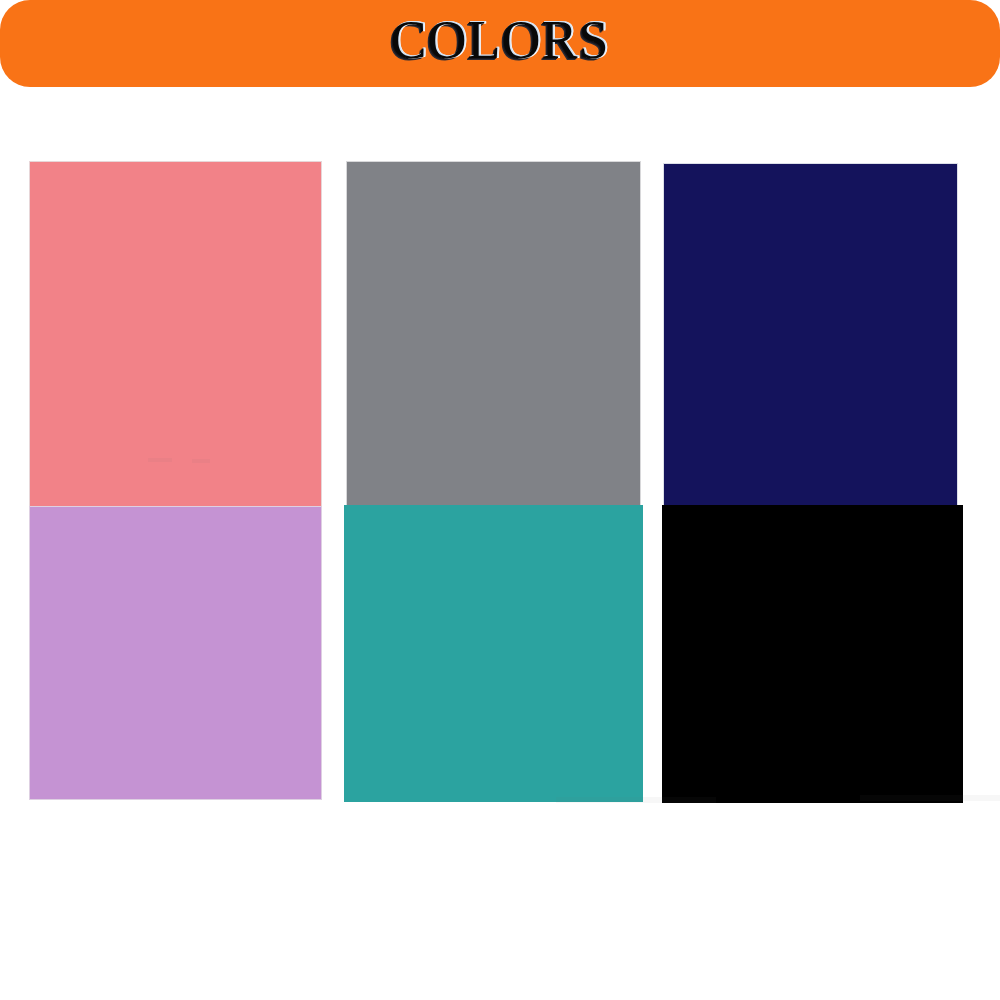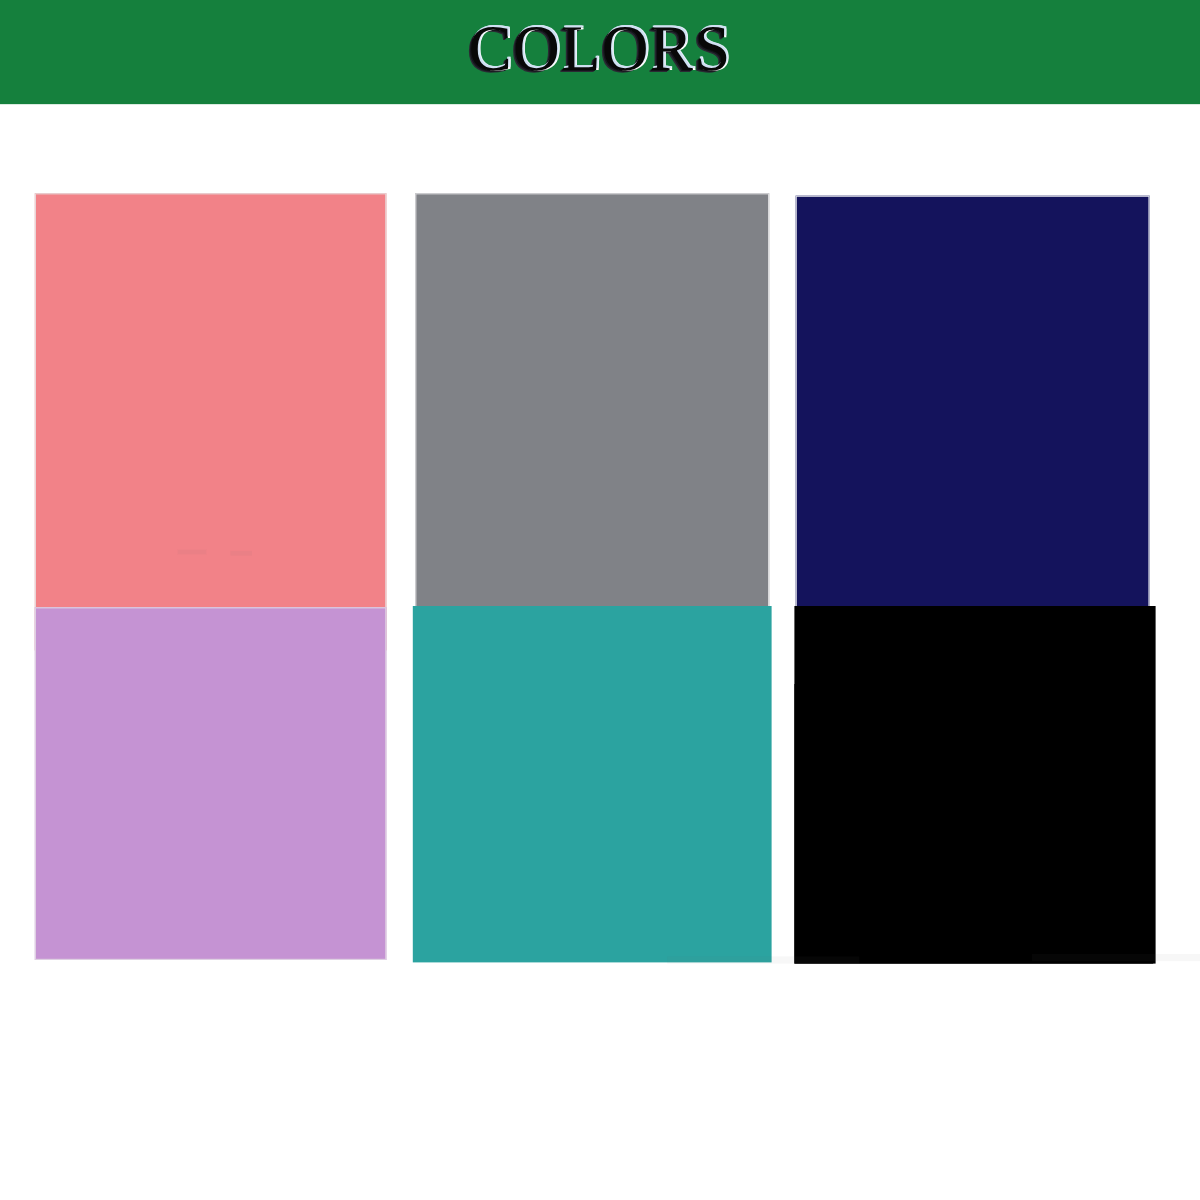--- a/index.html
+++ b/index.html
@@ -99,21 +99,21 @@
   .faint-artifact {
     position: absolute;
     opacity: 0.055;
     background: #6b6b70;
     pointer-events: none;
   }
 </style>
 </head>
 <body>
 
-<div id="header-band" style="background-color: #15803d;">
+<div id="header-band" style="background-color: #f97316; border-radius: 30px;">
   <div id="page-title" style="color: rgb(8, 8, 8);">COLORS</div>
 </div>
 
 <div id="swatch-canvas" style="background-color: rgb(255, 255, 255);">
 
   <div class="swatch bordered-soft" id="swatch-salmon" style="background-color: rgb(242, 130, 136); border-color: rgb(231, 214, 216);"></div>
 
   <div class="swatch bordered" id="swatch-gray" style="background-color: rgb(128, 130, 135); border-color: rgb(216, 216, 218);"></div>
 
   <div class="swatch bordered-soft" id="swatch-navy" style="background-color: rgb(20, 19, 92); border-color: rgb(220, 223, 232);"></div>

